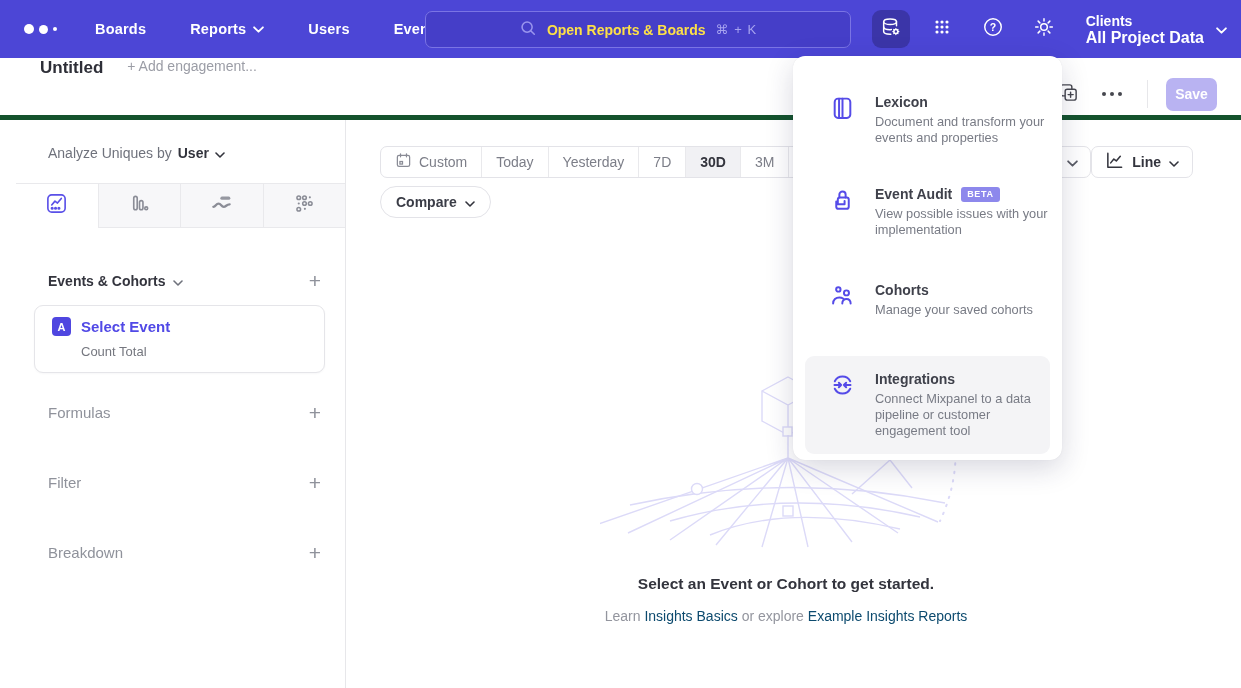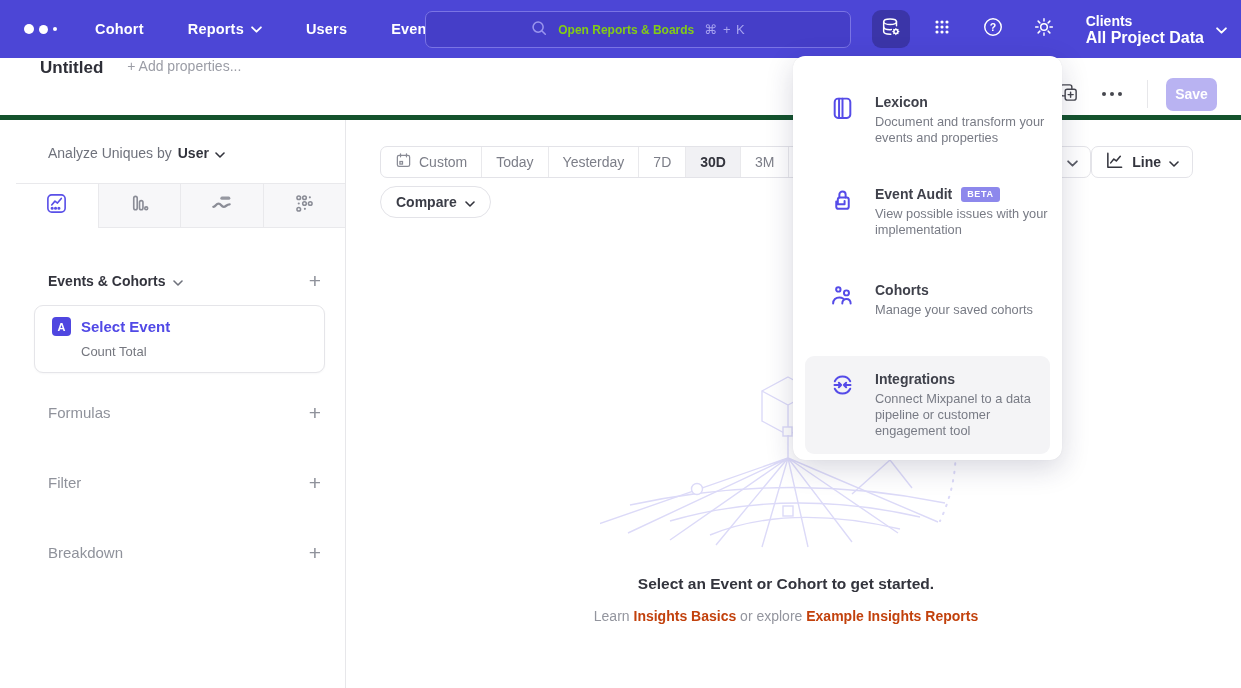--- a/index.html
+++ b/index.html
@@ -9,21 +9,21 @@
   
   .navbar { position:absolute; left:0; top:0; width:1241px; height:58px; background:#4c46d6; display:flex; align-items:center; z-index:20; }
   .logo { display:flex; align-items:center; gap:5px; margin:0 38px 0 24px; }
   .logo i { display:block; border-radius:50%; background:#fff; }
   .logo .d1{width:10px;height:10px;} .logo .d2{width:9px;height:9px;} .logo .d3{width:4px;height:4px;}
   .nav-links { display:flex; align-items:center; gap:44px; }
   .nav-link { color:#fff; font-size:14.5px; font-weight:700; letter-spacing:.2px; display:flex; align-items:center; gap:7px; cursor:pointer; }
   .chev { display:inline-block; }
   .chev svg { display:block; }
   .searchbar { position:absolute; left:425px; top:11px; width:426px; height:37px; background:#453ec8; border:1px solid #7a74e4; border-radius:7px; display:flex; align-items:center; justify-content:center; gap:10px; cursor:text; }
-  .searchbar .ph { color:#84cc16; font-size:12px; font-weight:700; }
+  .searchbar .ph { color:#fde047; font-size:14px; font-weight:700; }
   .searchbar .sc { color:#a7a3f0; font-size:13px; font-weight:400; letter-spacing:1px; }
   .nav-right { position:absolute; right:14px; top:0; height:58px; display:flex; align-items:center; gap:13px; }
   .icon-btn { width:38px; height:38px; border-radius:9px; display:flex; align-items:center; justify-content:center; cursor:pointer; }
   .icon-btn.active { background:#3b35a8; }
   .account { display:flex; align-items:center; gap:12px; margin-left:10px; cursor:pointer; color:#fff; }
   .account .org { font-size:14px; font-weight:700; line-height:17px; }
   .account .proj { font-size:16px; font-weight:700; line-height:15px; }
 
   
   .header { position:absolute; left:0; top:58px; width:1241px; height:62px; background:#fff; border-bottom:5px solid #14532d; display:flex; align-items:flex-start; z-index:5; }
@@ -64,21 +64,21 @@
   .seg + .seg { border-left:1px solid #e9e9ec; }
   .seg.selected { background:#f1f1f4; color:#33343d; font-weight:700; }
   .compare-btn { position:absolute; left:49px; top:66px; height:32px; padding:0 15px; border:1px solid #e3e3e8; border-radius:16px; background:#fff; display:flex; align-items:center; gap:8px; font-size:14px; font-weight:600; color:#3a3c46; cursor:pointer; z-index:10; }
   .right-controls { position:absolute; right:48px; top:26px; display:flex; z-index:10; }
   .ghost-btn { width:100px; height:32px; border:1px solid #e3e3e8; border-radius:7px; background:#fff; display:flex; align-items:center; justify-content:flex-end; padding-right:12px; color:#5b5d66; cursor:pointer; }
   .line-btn { height:32px; padding:0 13px; border:1px solid #e3e3e8; border-radius:7px; background:#fff; display:flex; align-items:center; gap:8px; font-size:14px; font-weight:600; color:#33343d; cursor:pointer; }
   .wireframe { position:absolute; left:269px; top:243px; z-index:1; }
   .empty-state { position:absolute; left:0; top:455px; width:910px; text-align:center; z-index:2; }
   .es-title { font-size:15.5px; font-weight:700; color:#33343d; }
   .es-sub { margin-top:15px; font-size:14px; color:#93959e; }
-  .es-link { color:#c2410c; font-weight:700; cursor:pointer; text-decoration:none; }
+  .es-link { color:#0c4a6e; font-weight:400; cursor:pointer; text-decoration:none; }
 
   
   .popover { position:absolute; left:793px; top:56px; width:269px; height:404px; background:#fff; border-radius:12px; box-shadow:0 8px 28px rgba(35,35,80,.18), 0 0 1px rgba(0,0,0,.1); z-index:60; padding-top:38px; }
   .pop-item { display:flex; gap:19px; padding:0 14px 0 37px; cursor:pointer; }
   .pop-item .pic { width:26px; flex:0 0 26px; padding-top:1px; }
   .pop-title { font-size:14px; font-weight:700; color:#3f414b; display:flex; align-items:center; gap:9px; }
   .pop-desc { font-size:12.8px; color:#787b85; line-height:16px; margin-top:4px; }
   .beta { background:#8d88ec; color:#fff; font-size:9px; font-weight:700; letter-spacing:.6px; padding:2.5px 6px; border-radius:3px; }
   .pop-item.highlight { background:#f4f4f6; border-radius:9px; margin:0 12px; padding:15px 14px 15px 25px; }
   .mb1{margin-bottom:40px;} .mb2{margin-bottom:44px;} .mb3{margin-bottom:38px;}
@@ -87,21 +87,21 @@
 <body>
 
 <div class="navbar">
   <div class="logo">
       <i class="d1"></i>
       <i class="d2"></i>
       <i class="d3"></i>
     </div>
   <div class="nav-links">
     <span class="nav-link">
-        <span>Cohort</span>
+        <span>Boards</span>
       </span>
     <span class="nav-link">
         <span>Reports</span>
         <span class="chev">
           <svg width="11" height="7" viewBox="0 0 10 6">
             <path d="M1 1l4 4 4-4" fill="none" stroke="#fff" stroke-width="1.7" stroke-linecap="round" stroke-linejoin="round"></path>
           </svg>
         </span>
       </span>
     <span class="nav-link">
@@ -162,21 +162,21 @@
       </div>
       <span><svg width="11" height="7" viewBox="0 0 10 6">
             <path d="M1 1l4 4 4-4" fill="none" stroke="#fff" stroke-width="1.7" stroke-linecap="round" stroke-linejoin="round"></path>
           </svg></span>
     </div>
   </div>
 </div>
 
 <div class="header">
   <span class="doc-title">Untitled</span>
-  <span class="doc-desc">+ Add properties...</span>
+  <span class="doc-desc">+ Add engagement...</span>
   <div class="header-right">
     <div class="h-icon">
       <span><svg width="21" height="21" viewBox="0 0 22 22" fill="none" stroke="#46474f" stroke-width="1.5" stroke-linecap="round">
         <rect x="3" y="3" width="11.5" height="11.5" rx="2.2"></rect>
         <rect x="7.5" y="7.5" width="11.5" height="11.5" rx="2.2" fill="#fff"></rect>
         <path d="M13.2 10.6v5.3M10.6 13.2h5.3"></path>
       </svg></span>
     </div>
     <div class="h-icon" style="margin-left:10px">
       <span class="dots3">

